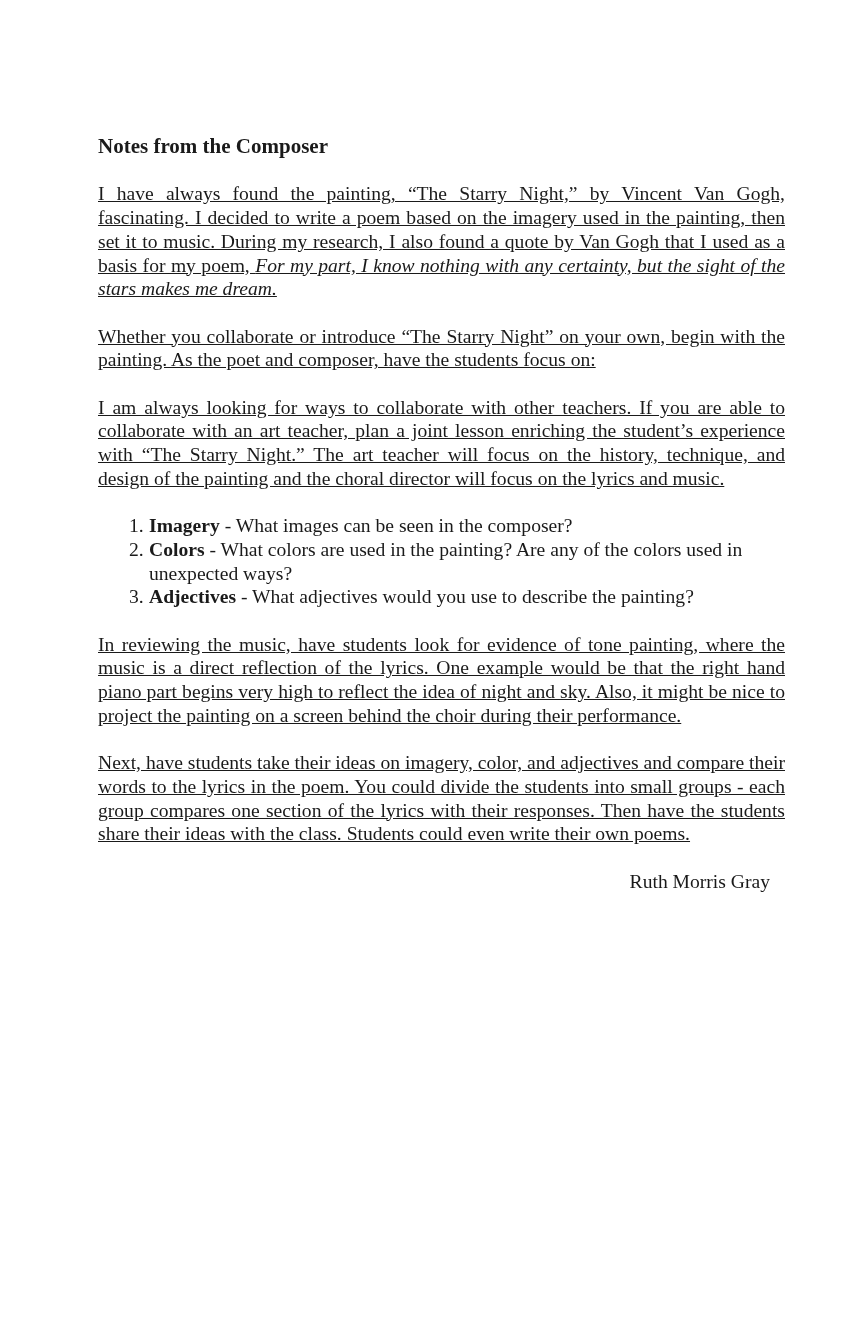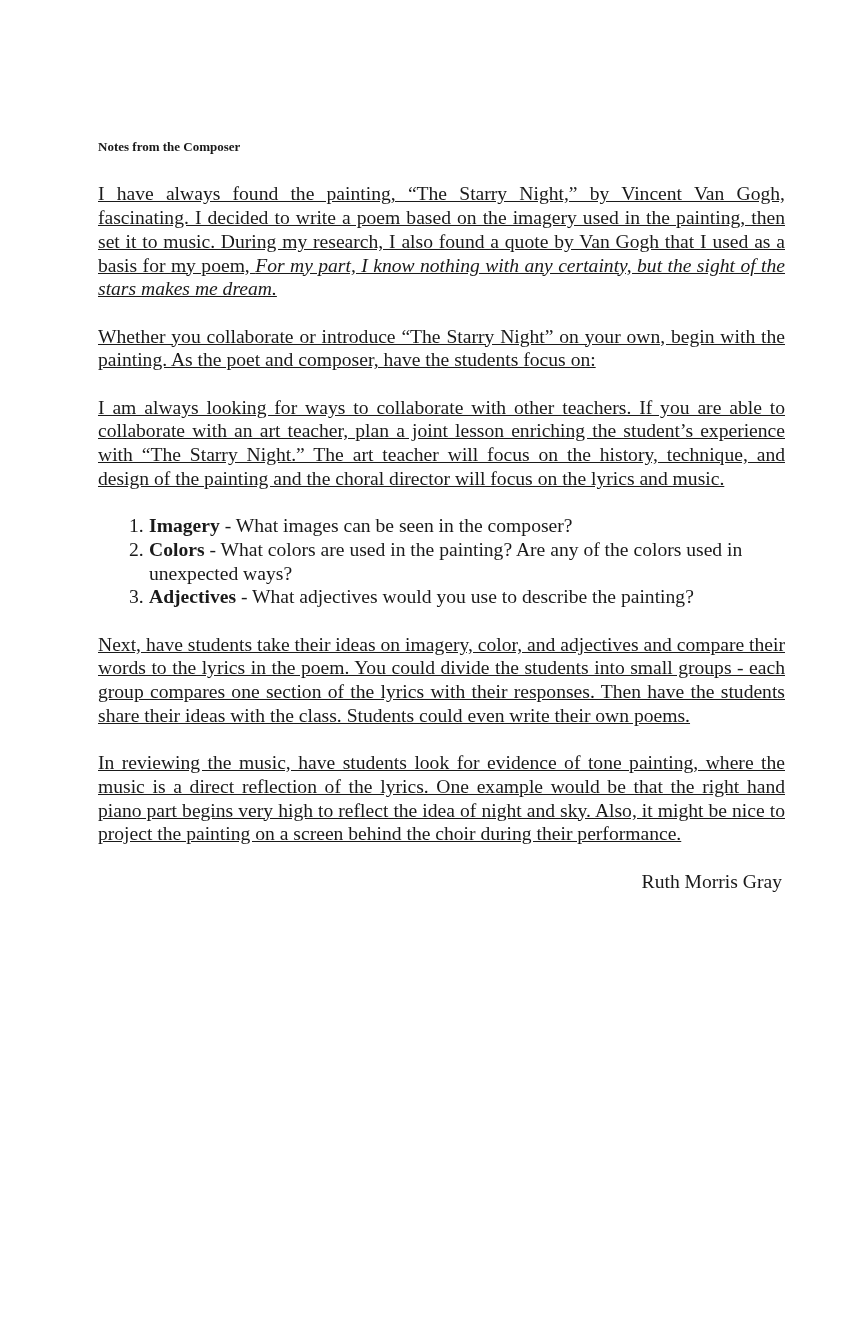--- a/index.html
+++ b/index.html
@@ -20,21 +20,21 @@
       left: 98px;
       top: 135px;
       width: 687px;
       font-size: 19.6px;
       line-height: 23.7px;
     }
     .title {
       font-weight: bold;
       margin: 0 0 23.7px 0;
       line-height: 23.7px;
-      font-size: 13px;
+      font-size: 21px;
     }
     .para {
       margin: 0 0 23.7px 0;
       text-align: justify;
       text-decoration: underline;
     }
     .para em { font-style: italic; }
     .focus-list {
       margin: 0 0 23.7px 0;
       padding: 0 0 0 51px;
@@ -45,21 +45,21 @@
       text-align: left;
     }
     .focus-list .num {
       position: absolute;
       left: -20px;
     }
     .focus-list .term { font-weight: bold; font-family: Liberation Serif, serif; }
     .signature {
       text-align: right;
       padding-right: 3px;
-      margin: 0;
+      margin: 12px;
     }
   </style>
 </head>
 <body>
 
 <div class="page">
   <div class="title">Notes from the Composer</div>
 
   <p class="para"><span>I have always found the painting, “The Starry Night,” by Vincent Van Gogh, fascinating. I decided to write a poem based on the imagery used in the painting, then set it to music. During my research, I also found a quote by Van Gogh that I used as a basis for my poem, </span><em>For my part, I know nothing with any certainty, but the sight of the stars makes me dream.</em></p>
 
@@ -72,19 +72,19 @@
       <span class="num">1.</span><span class="term">Imagery</span><span> - What images can be seen in the composer?</span>
     </li>
     <li>
       <span class="num">2.</span><span class="term">Colors</span><span> - What colors are used in the painting? Are any of the colors used in unexpected ways?</span>
     </li>
     <li>
       <span class="num">3.</span><span class="term">Adjectives</span><span> - What adjectives would you use to describe the painting?</span>
     </li>
   </ol>
 
+  <p class="para">In reviewing the music, have students look for evidence of tone painting, where the music is a direct reflection of the lyrics. One example would be that the right hand piano part begins very high to reflect the idea of night and sky. Also, it might be nice to project the painting on a screen behind the choir during their performance.</p>
+
   <p class="para">Next, have students take their ideas on imagery, color, and adjectives and compare their words to the lyrics in the poem. You could divide the students into small groups - each group compares one section of the lyrics with their responses. Then have the students share their ideas with the class. Students could even write their own poems.</p>
-
-  <p class="para">In reviewing the music, have students look for evidence of tone painting, where the music is a direct reflection of the lyrics. One example would be that the right hand piano part begins very high to reflect the idea of night and sky. Also, it might be nice to project the painting on a screen behind the choir during their performance.</p>
 
 
   <p class="signature">Ruth Morris Gray</p>
 </div>
 
 </body></html>

